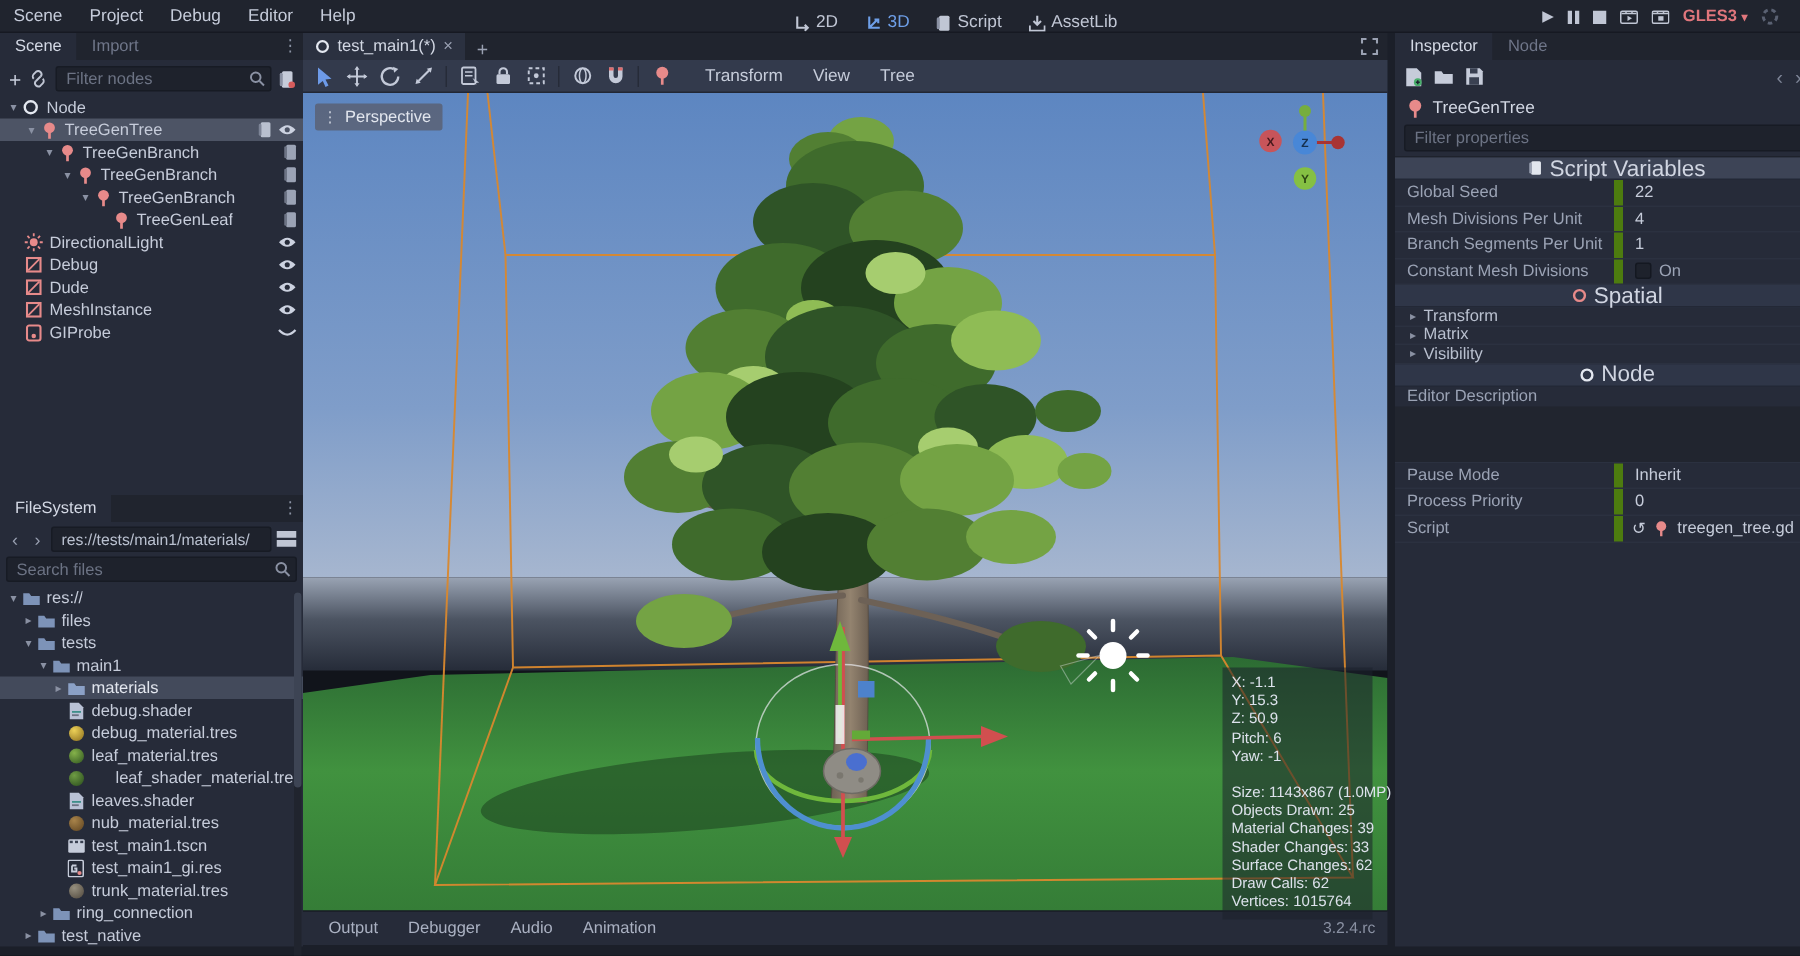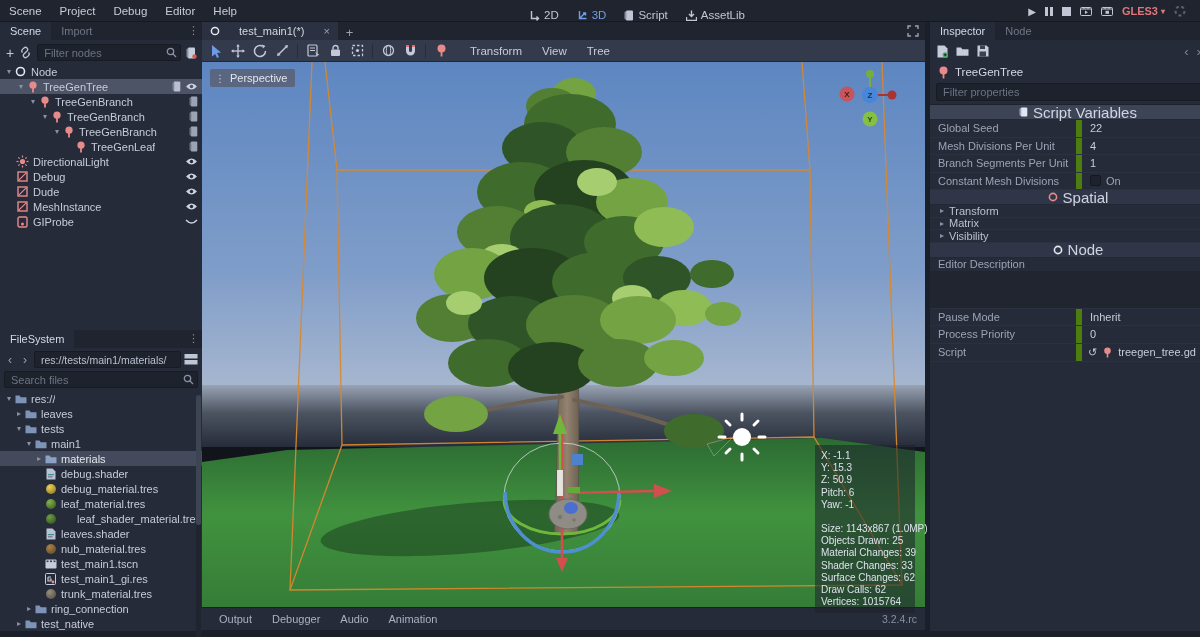--- a/index.html
+++ b/index.html
@@ -48,21 +48,21 @@
   #fs-path { flex:1; width:60px; height:17px; font-size:10.5px; }
   #fs-search-row { padding:0 4px 3px 4px; }
   #fs-search { width:100%; height:17px; padding-right:16px; }
   #fs-tree { position:relative; }
   #fs-scrollbar { position:absolute; right:1px; top:4px; width:5px; height:250px; background:#20242e; border-radius:3px; }
   #fs-thumb { position:absolute; left:0; top:0; width:5px; height:130px; background:#3d4454; border-radius:3px; }
 
   
   #center { left:202px; top:22px; width:723px; height:609px; }
   #scene-tabbar { height:18px; background:#20242e; display:flex; align-items:flex-end; position:relative; }
-  #scene-tab { height:18px; background:#2b3140; display:flex; align-items:center; gap:19px; padding:0 8px; font-size:11px; color:#d3d8e4; }
+  #scene-tab { height:18px; background:#2b3140; display:flex; align-items:center; gap:5px; padding:0 8px; font-size:11px; color:#d3d8e4; }
   #tab-plus { color:#9aa1b2; font-size:13px; padding:0 8px; }
   #distraction-free { position:absolute; right:6px; top:3px; }
   #vp-toolbar { height:22px; background:#333a4c; display:flex; align-items:center; padding:0 4px; gap:2px; border-bottom:1px solid #222734; }
   .tbtn { width:20px; height:18px; display:flex; align-items:center; justify-content:center; border-radius:2px; }
   .tsep { width:1px; height:14px; background:#262b38; margin:0 3px; }
   .tmenu { font-size:11.5px; color:#c6ccda; padding:0 9px; }
   #viewport { position:relative; width:723px; height:545px; background:#11141b; }
   #vp-svg { position:absolute; left:0; top:0; }
   #perspective-btn { position:absolute; left:8px; top:7px; height:18px; background:rgba(90,98,118,0.88); border-radius:2px; display:flex; align-items:center; gap:5px; padding:0 8px 0 5px; font-size:11px; color:#e2e6ee; }
   #stats-overlay { position:absolute; right:10px; top:383px; width:100px; background:rgba(28,33,43,0.55); color:#dde2ec; font-size:10px; line-height:12.2px; padding:5px 6px; }
@@ -446,21 +446,21 @@
         </span>
       <span class="lbl">res://</span>
     </div>
     <div class="trow" style="padding-left:14px;">
       <span class="arrow">▸</span>
       <span class="ticon">
           <svg class="ic" width="12" height="10">
             <path d="M0.5,1.5 h4 l1.3,1.8 H11.5 v6 H0.5 Z" fill="#7d93b8"></path>
           </svg>
         </span>
-      <span class="lbl">leaves</span>
+      <span class="lbl">files</span>
     </div>
     <div class="trow" style="padding-left:14px;">
       <span class="arrow">▾</span>
       <span class="ticon">
           <svg class="ic" width="12" height="10">
             <path d="M0.5,1.5 h4 l1.3,1.8 H11.5 v6 H0.5 Z" fill="#7d93b8"></path>
           </svg>
         </span>
       <span class="lbl">tests</span>
     </div>

